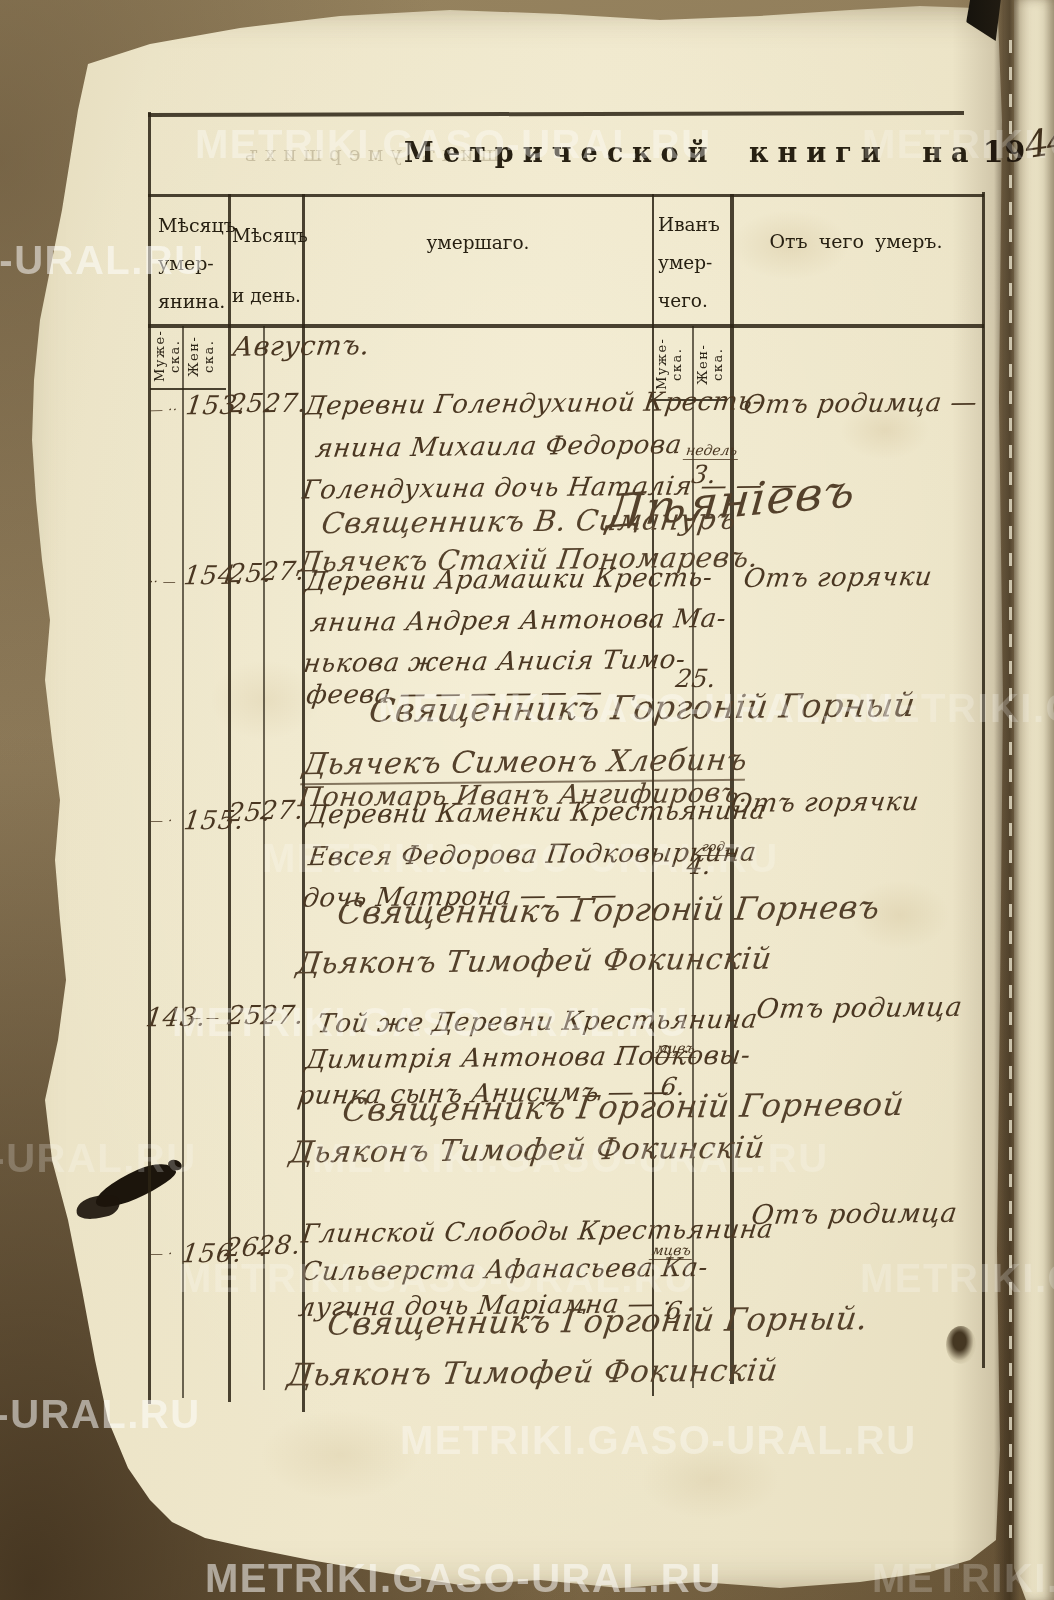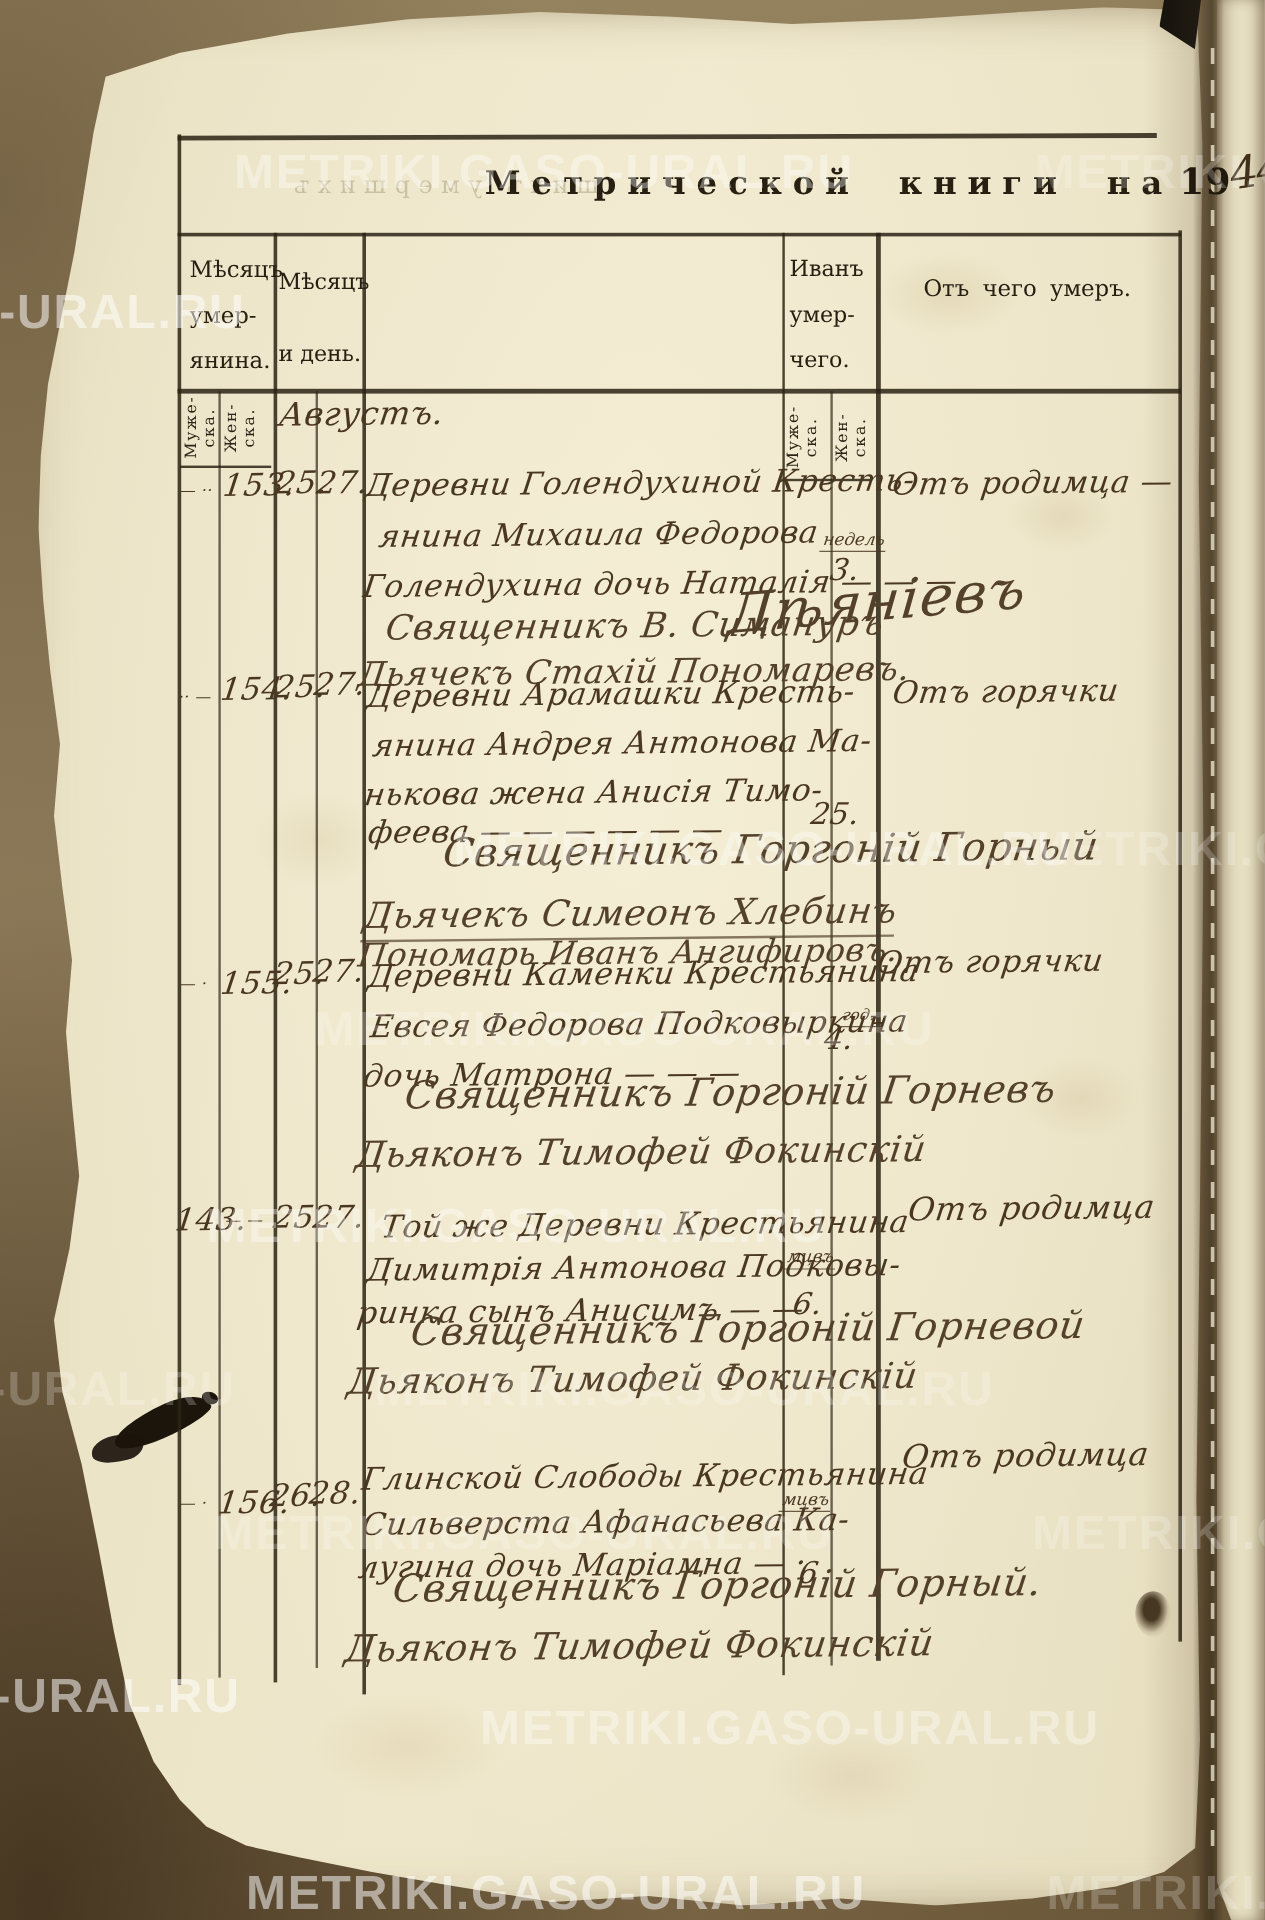--- a/index.html
+++ b/index.html
@@ -117,20 +117,21 @@
   <div class="prn hdr" style="left:158px;top:206px;">
     <div>Мѣсяцъ</div>
     <div>умер-</div>
     <div>янина.</div>
   </div>
   <div class="prn hdr" style="left:232px;top:206px;line-height:60px;font-size:18.5px;">
     <div>Мѣсяцъ</div>
     <div>и день.</div>
   </div>
   <div class="prn hdr" style="left:306px;top:216px;width:344px;text-align:center;line-height:54px;font-size:18.5px;">
+    <div>умершаго.</div>
   </div>
   <div class="prn hdr" style="left:658px;top:206px;font-size:18.5px;">
     <div>Иванъ</div>
     <div>умер-</div>
     <div>чего.</div>
   </div>
   <div class="prn hdr" style="left:736px;top:222px;width:240px;text-align:center;word-spacing:5px;">
     <div>Отъ чего умеръ.</div>
   </div>
 

